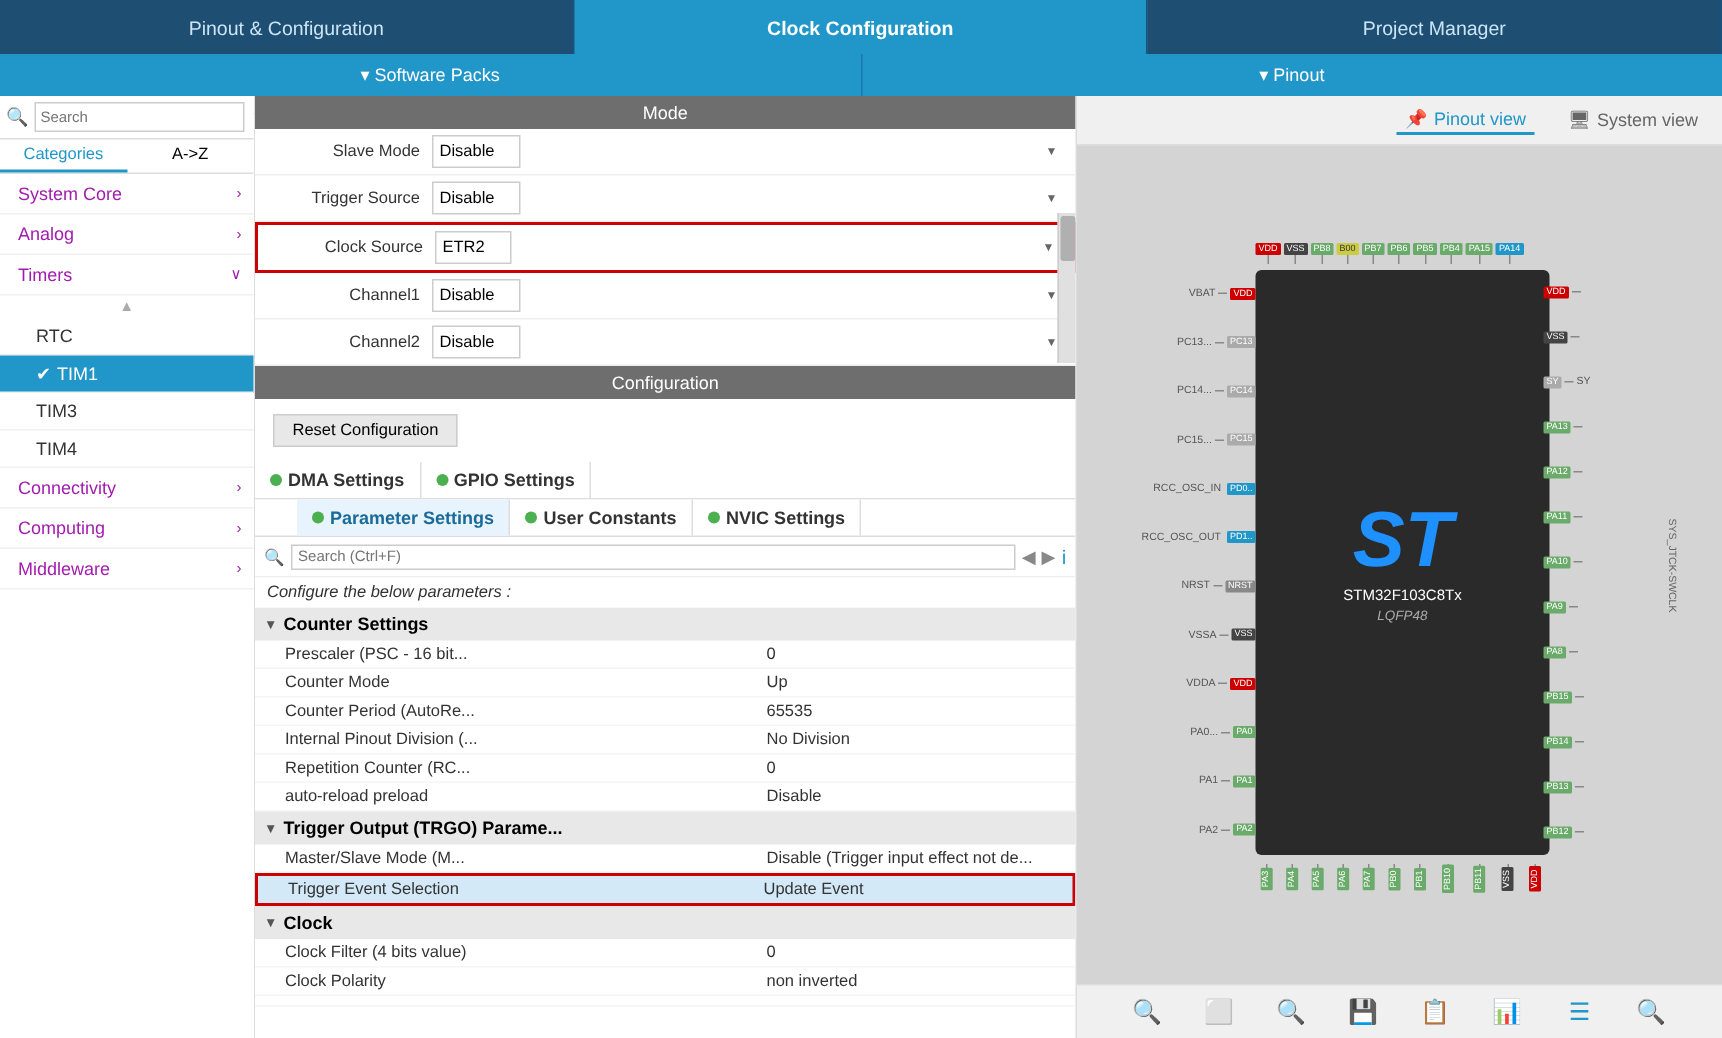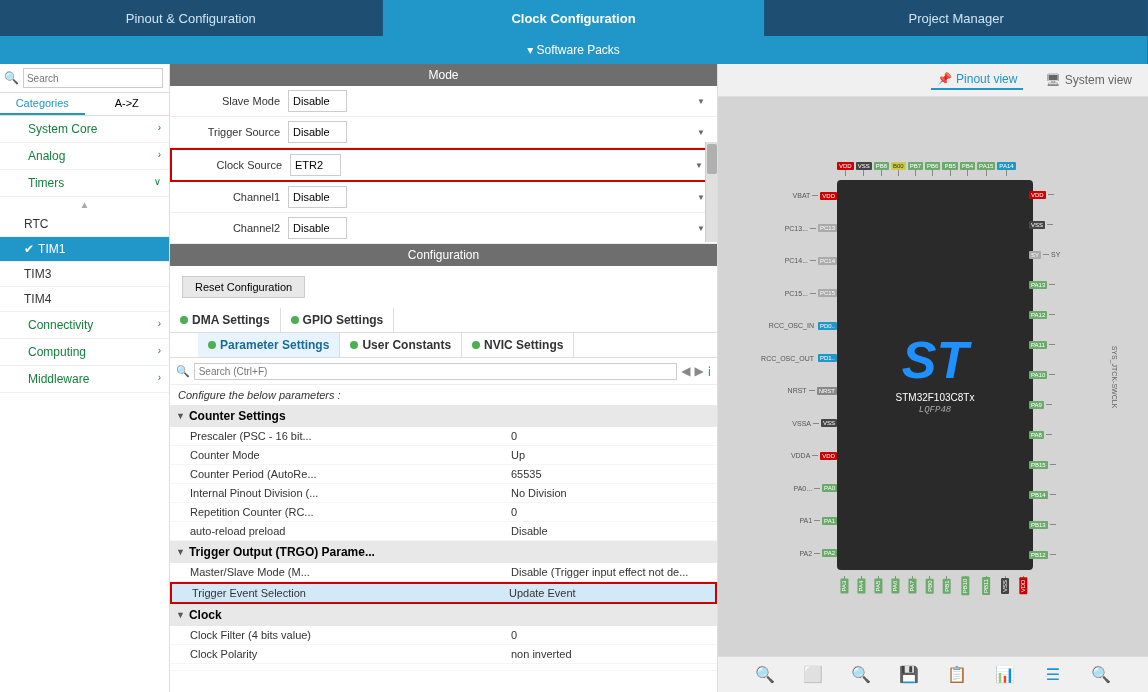--- a/index.html
+++ b/index.html
@@ -1,19 +1,19 @@
 <!DOCTYPE html>
 <html><head>
   <meta charset="utf-8">
   <style>
     * { box-sizing: border-box; margin: 0; padding: 0; font-family: Arial, sans-serif; font-size: 12px; }
     body { width: 1148px; height: 692px; overflow: hidden; background: #f0f0f0; }
 
     
-    .top-nav { display: flex; height: 36px; background: #1a6a9a; justify-content: flex-end; }
+    .top-nav { display: flex; height: 36px; background: #1a6a9a; }
     .top-nav-tab { flex: 1; display: flex; align-items: center; justify-content: center; color: #cce4f5; cursor: pointer; font-size: 13px; border-right: 1px solid #1a5580; }
     .top-nav-tab.active { background: #2196c8; color: white; font-weight: bold; }
     .top-nav-tab:first-child { background: #1e4f72; }
     .top-nav-tab:last-child { background: #1e4f72; }
 
     
     .sub-nav { display: flex; height: 28px; background: #2196c8; align-items: center; }
     .sub-nav-item { flex: 1; display: flex; align-items: center; justify-content: center; color: white; font-size: 12px; cursor: pointer; }
     .sub-nav-divider { width: 1px; height: 100%; background: #1a7aaa; }
 
@@ -21,21 +21,21 @@
     .main-layout { display: flex; height: calc(692px - 64px); }
 
     
     .sidebar { width: 170px; background: white; border-right: 1px solid #ddd; overflow-y: auto; }
     .sidebar-search { display: flex; align-items: center; padding: 4px; border-bottom: 1px solid #ddd; gap: 4px; }
     .sidebar-search input { flex: 1; height: 22px; border: 1px solid #ccc; padding: 2px 4px; font-size: 11px; }
     .sidebar-tabs { display: flex; border-bottom: 1px solid #ddd; }
     .sidebar-tab { flex: 1; text-align: center; padding: 4px; font-size: 11px; cursor: pointer; border-bottom: 2px solid transparent; }
     .sidebar-tab.active { border-bottom: 2px solid #2196c8; color: #2196c8; }
 
-    .sidebar-item { display: flex; align-items: flex-start; justify-content: space-between; padding: 6px 8px 6px 28px; cursor: pointer; color: #15803d; border-bottom: 1px solid #f0f0f0; }
+    .sidebar-item { display: flex; align-items: center; justify-content: space-between; padding: 6px 8px 6px 12px; cursor: pointer; color: #a21caf; border-bottom: 1px solid #f0f0f0; }
     .sidebar-item .chevron { font-size: 10px; }
 
     .sidebar-sub-item { padding: 5px 8px 5px 24px; cursor: pointer; color: #333; border-bottom: 1px solid #f0f0f0; }
     .sidebar-sub-item.active-item { background: #2196c8; color: white; }
 
     
     .center-panel { flex: 1; display: flex; flex-direction: column; background: #f5f5f5; overflow: hidden; border-right: 1px solid #ddd; }
 
     .panel-title { background: #5c5c5c; color: white; text-align: center; padding: 6px; font-size: 12px; }
 
@@ -90,20 +90,21 @@
 
   <div class="top-nav">
     <div class="top-nav-tab">Pinout &amp; Configuration</div>
     <div class="top-nav-tab active">Clock Configuration</div>
     <div class="top-nav-tab">Project Manager</div>
   </div>
 
   <div class="sub-nav">
     <div class="sub-nav-item">▾ Software Packs</div>
     <div class="sub-nav-divider"></div>
+    <div class="sub-nav-item">▾ Pinout</div>
   </div>
 
   <div class="main-layout">
 
     <div class="sidebar">
       <div class="sidebar-search">
         <span style="color:#888;">🔍</span>
         <input type="text" style="flex: 1 1 0%; height: 20px; border: 1px solid rgb(204, 204, 204); font-size: 10px; padding: 1px 3px;" placeholder="Search">
         <span style="color:#888; font-size:10px;">▼</span>
 
@@ -375,21 +376,21 @@
             </div>
             <div style="display:flex; flex-direction:column; align-items:center;">
               <div style="font-size:6px; padding:1px 2px; background:#2196c8; color:white; border-radius:1px; white-space:nowrap;">PA14</div>
               <div style="width:1px; height:6px; background:#888;"></div>
             </div>
           </div>
 
           <div style="position:absolute; left:64px; top:18px; width:196px; height:390px; background:#2a2a2a; border-radius:4px; display:flex; align-items:center; justify-content:center; flex-direction:column;">
             <div style="color:#1e90ff; font-size:52px; font-weight:900; font-style:italic; line-height:1;">ST</div>
             <div style="color:white; font-size:10px; margin-top:6px;">STM32F103C8Tx</div>
-            <div style="color:#aaa; font-size:9px; margin-top:2px; font-style:italic;font-family:Liberation Mono, monospace;">LQFP48</div>
+            <div style="color:#aaa; font-size:9px; margin-top:2px; font-style:italic;">LQFP48</div>
           </div>
 
           <div style="position:absolute; left:0; top:18px; width:64px; height:390px; display:flex; flex-direction:column; justify-content:space-around;">
             <div style="display:flex; align-items:center; justify-content:flex-end; gap:2px;">
               <span style="font-size:7px; color:#555; text-align:right; white-space:nowrap;">VBAT</span>
               <div style="width:6px; height:1px; background:#888;"></div>
               <div style="font-size:6px; padding:1px 2px; background:#cc0000; color:white; border-radius:1px;">VDD</div>
             </div>
             <div style="display:flex; align-items:center; justify-content:flex-end; gap:2px;">
               <span style="font-size:7px; color:#555; text-align:right; white-space:nowrap;">PC13...</span>

